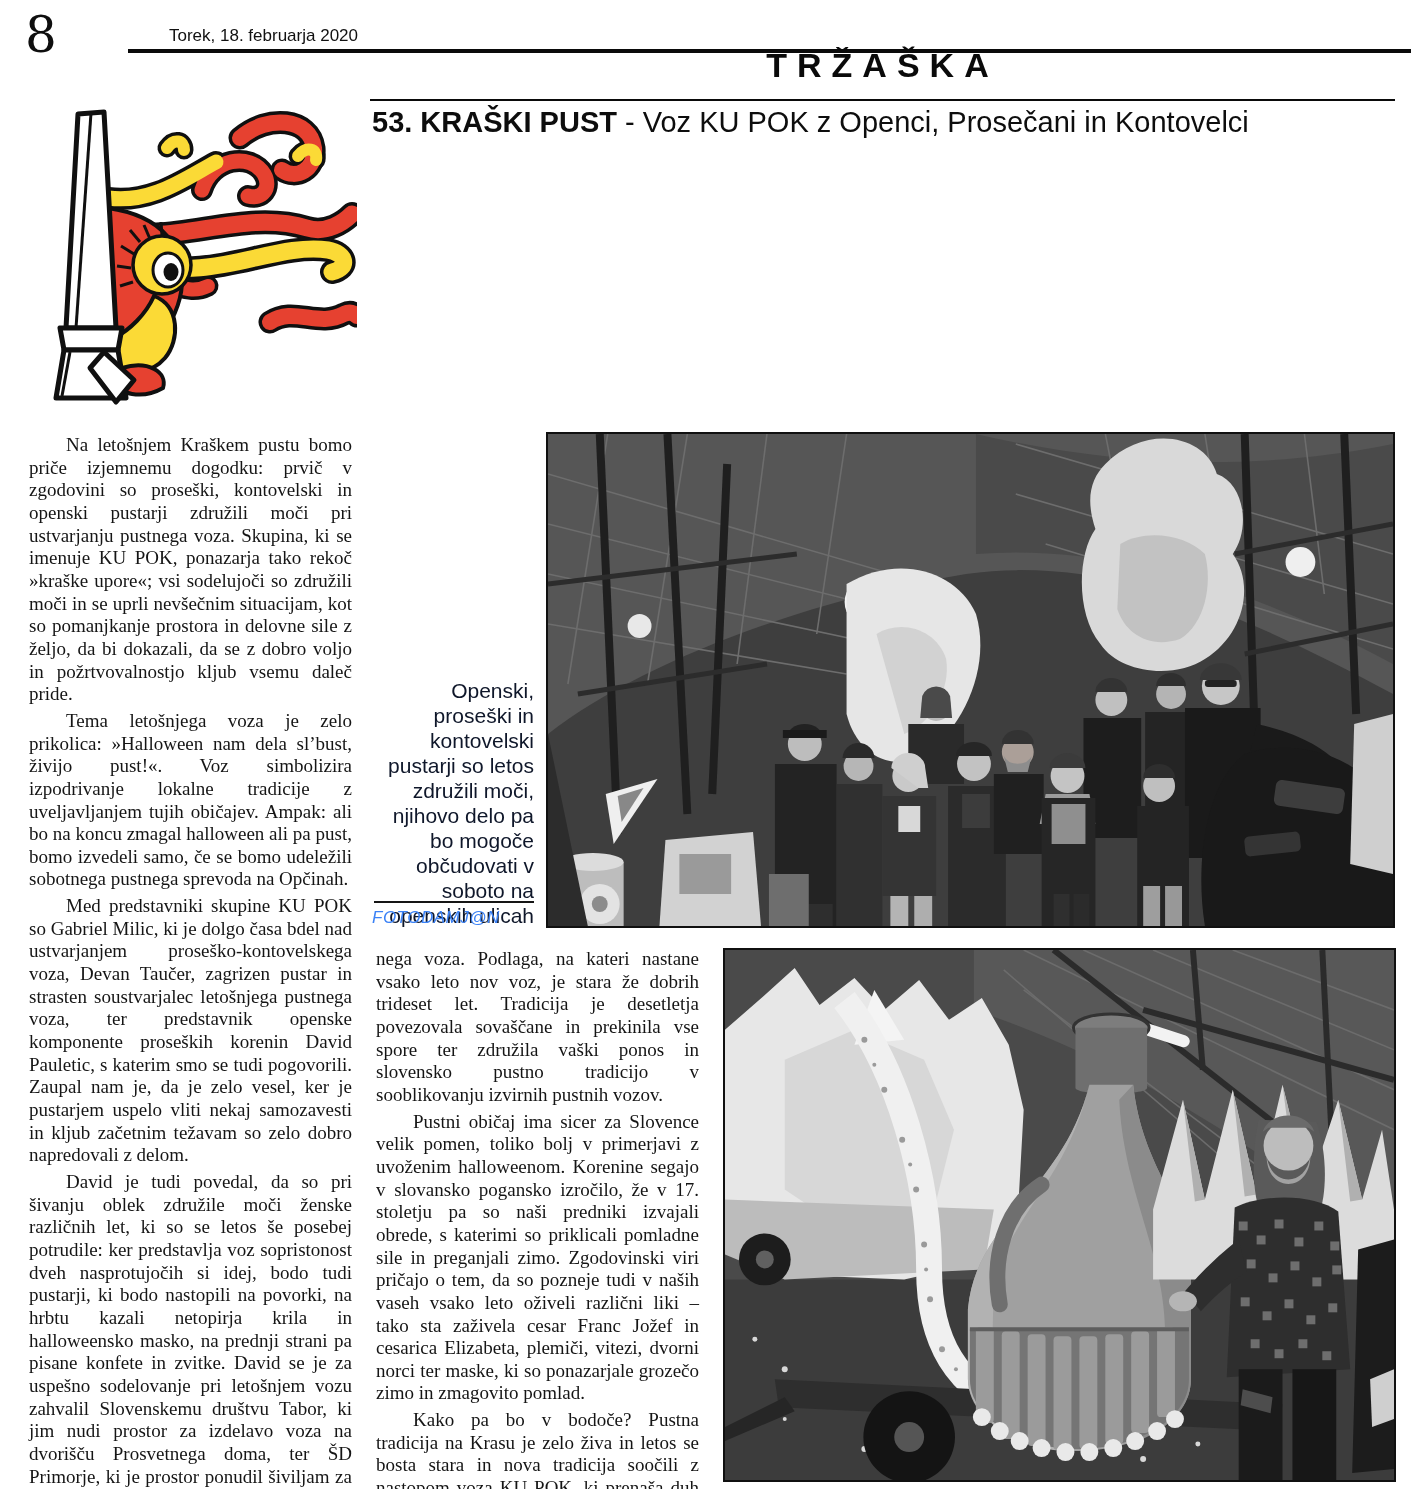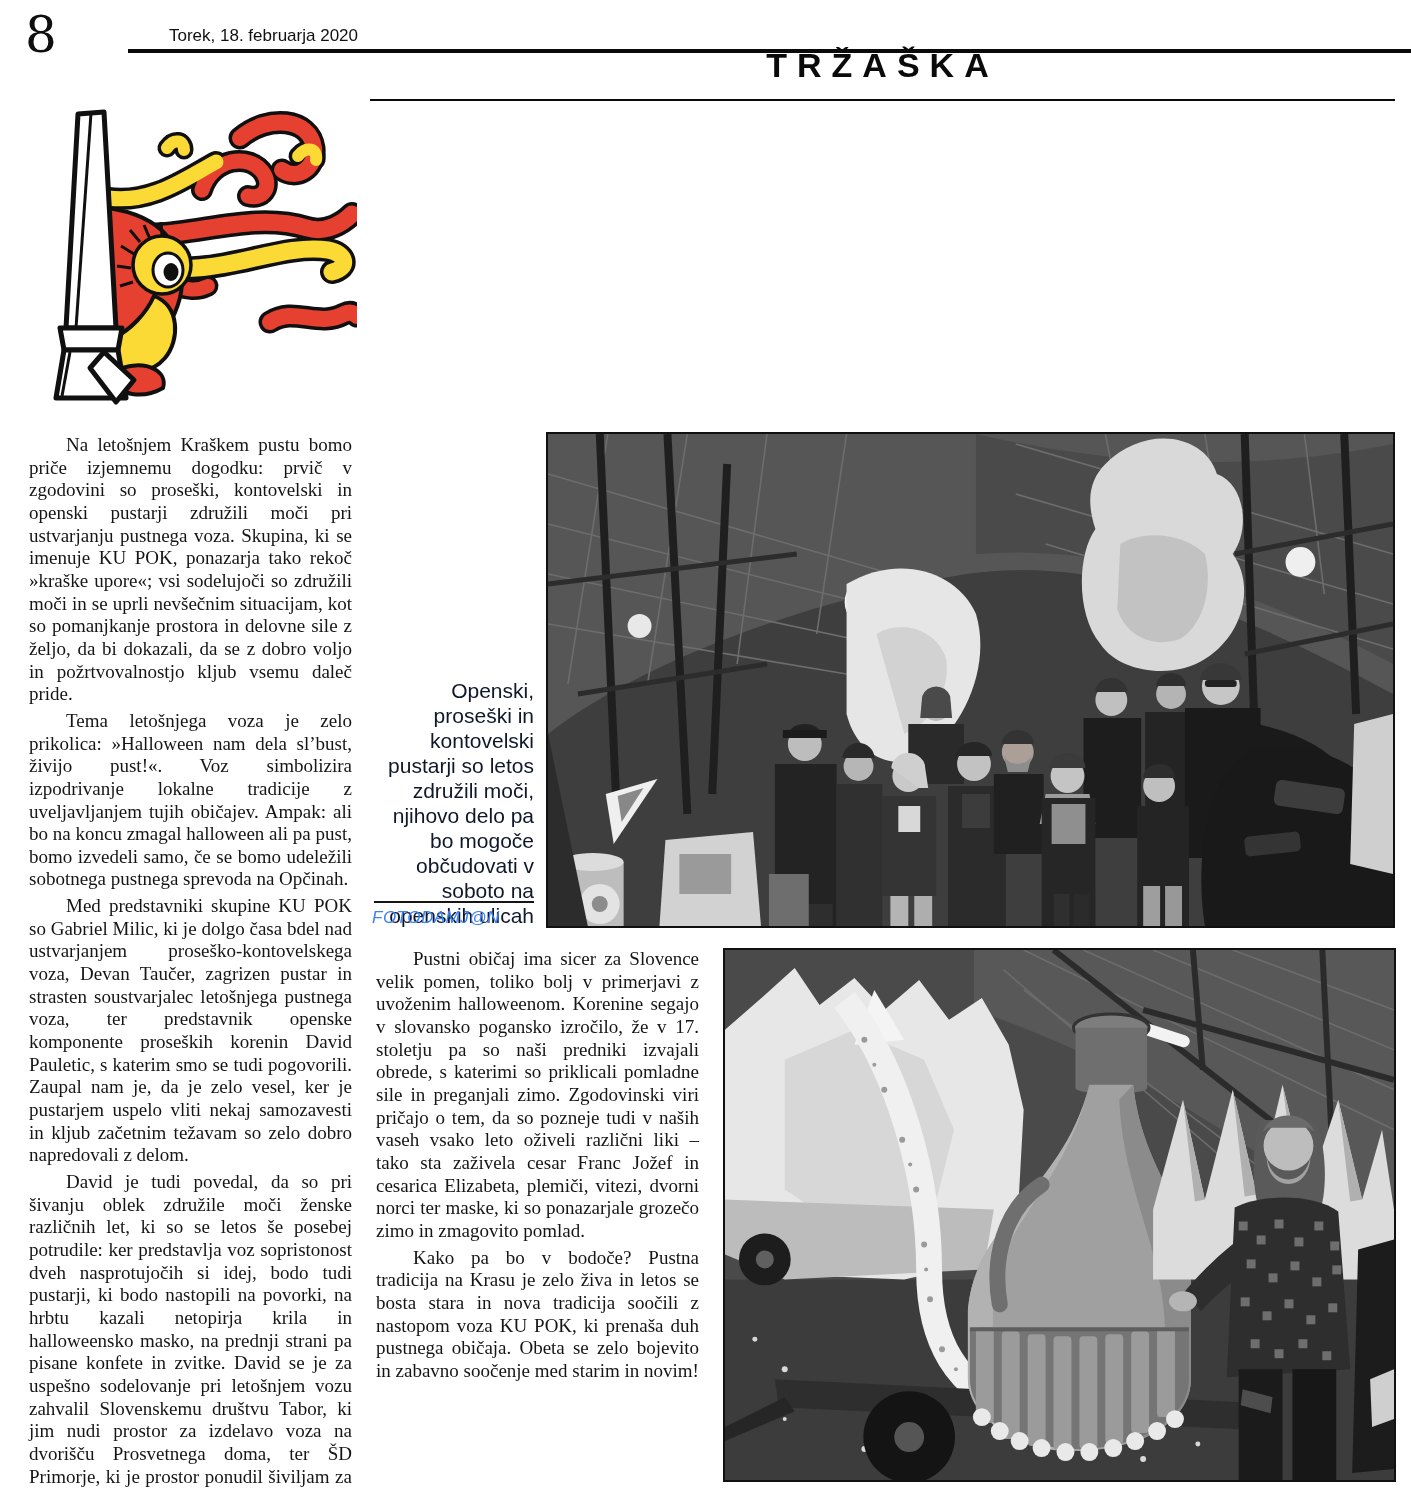--- a/index.html
+++ b/index.html
@@ -99,20 +99,23 @@
         <line x1="79" y1="13" x2="64" y2="228" stroke-width="3"></line>
         <polygon points="48,228 110,228 106,250 52,250"></polygon>
         <polygon points="52,250 106,250 114,298 44,298"></polygon>
         <line x1="58" y1="252" x2="50" y2="296" stroke-width="3"></line>
         <polygon points="92,252 122,280 104,302 78,268"></polygon>
       </g>
     </svg>
   </div>
 
   <div class="abs rule-thin" style="left:370px;top:99px;width:1025px;"></div>
+  <div class="abs kicker" style="left:372px;top:106px;">
+    <span class="kb">53. KRAŠKI PUST</span><span> - Voz KU POK z Openci, Prosečani in Kontovelci</span>
+  </div>
 
   <div class="abs bodycol" style="left:25px;top:430px;height:1062px;overflow:hidden;">
     <p>Na letošnjem Kraškem pustu bomo priče izjemnemu dogodku: prvič v zgodovini so proseški, kontovelski in openski pustarji združili moči pri ustvarjanju pustnega voza. Skupina, ki se imenuje KU POK, ponazarja tako rekoč »kraške upore«; vsi sodelujoči so združili moči in se uprli nevšečnim situacijam, kot so pomanjkanje prostora in delovne sile z željo, da bi dokazali, da se z dobro voljo in požrtvovalnostjo kljub vsemu daleč pride.</p>
     <p>Tema letošnjega voza je zelo prikolica: »Halloween nam dela sl’bust, živijo pust!«. Voz simbolizira izpodrivanje lokalne tradicije z uveljavljanjem tujih običajev. Ampak: ali bo na koncu zmagal halloween ali pa pust, bomo izvedeli samo, če se bomo udeležili sobotnega pustnega sprevoda na Opčinah.</p>
     <p>Med predstavniki skupine KU POK so Gabriel Milic, ki je dolgo časa bdel nad ustvarjanjem proseško-kontovelskega voza, Devan Taučer, zagrizen pustar in strasten soustvarjalec letošnjega pustnega voza, ter predstavnik openske komponente proseških korenin David Pauletic, s katerim smo se tudi pogovorili. Zaupal nam je, da je zelo vesel, ker je pustarjem uspelo vliti nekaj samozavesti in kljub začetnim težavam so zelo dobro napredovali z delom.</p>
     <p>David je tudi povedal, da so pri šivanju oblek združile moči ženske različnih let, ki so se letos še posebej potrudile: ker predstavlja voz sopristonost dveh nasprotujočih si idej, bodo tudi pustarji, ki bodo nastopili na povorki, na hrbtu kazali netopirja krila in halloweensko masko, na prednji strani pa pisane konfete in zvitke. David se je za uspešno sodelovanje pri letošnjem vozu zahvalil Slovenskemu društvu Tabor, ki jim nudi prostor za izdelavo voza na dvorišču Prosvetnega doma, ter ŠD Primorje, ki je prostor ponudil šiviljam za izdelavo pustnih kostumov.</p>
     <p>O tem, da je pustna tradicija na Krasu zakoreninjen običaj, priča velika železna prikolica s kolesi, ki je podlaga pust-</p>
   </div>
 
   <div class="abs caption" style="left:372px;top:678px;width:162px;">Openski, proseški in kontovelski pustarji so letos združili moči, njihovo delo pa bo mogoče občudovati v soboto na openskih ulicah</div>
@@ -255,20 +258,21 @@
       <rect x="14" y="428" width="62" height="64" fill="#bdbdbd"></rect>
         <ellipse cx="45" cy="428" rx="31" ry="9" fill="#dcdcdc"></ellipse>
       <circle cx="52" cy="470" r="20" fill="#e3e3e3"></circle>
         <circle cx="52" cy="470" r="8" fill="#8c8c8c"></circle>
       <rect x="222" y="440" width="40" height="52" fill="#6e6e6e"></rect>
       <path d="M0,300 L40,492 H0 Z" fill="#2c2c2c"></path>
     </svg>
   </div>
 
   <div class="abs bodycol" style="left:372px;top:944px;height:545px;overflow:hidden;">
+    <p class="noindent">nega voza. Podlaga, na kateri nastane vsako leto nov voz, je stara že dobrih trideset let. Tradicija je desetletja povezovala sovaščane in prekinila vse spore ter združila vaški ponos in slovensko pustno tradicijo v sooblikovanju izvirnih pustnih vozov.</p>
     <p>Pustni običaj ima sicer za Slovence velik pomen, toliko bolj v primerjavi z uvoženim halloweenom. Korenine segajo v slovansko pogansko izročilo, že v 17. stoletju pa so naši predniki izvajali obrede, s katerimi so priklicali pomladne sile in preganjali zimo. Zgodovinski viri pričajo o tem, da so pozneje tudi v naših vaseh vsako leto oživeli različni liki – tako sta zaživela cesar Franc Jožef in cesarica Elizabeta, plemiči, vitezi, dvorni norci ter maske, ki so ponazarjale grozečo zimo in zmagovito pomlad.</p>
     <p><span>Kako pa bo v bodoče? Pustna tradicija na Krasu je zelo živa in letos se bosta stara in nova tradicija soočili z nastopom voza KU POK, ki prenaša duh pustnega običaja. Obeta se zelo bojevito in zabavno soočenje med starim in novim!</span> </p>
   </div>
 
   <div class="abs photo" style="left:723px;top:948px;width:673px;height:534px;">
     <svg viewBox="0 0 672 531" preserveAspectRatio="none">
       <rect width="672" height="531" fill="#4a4a4a"></rect>
 
       <path d="M250,0 H672 V300 C560,220 430,120 250,60 Z" fill="#585858"></path>
       <g stroke="#6c6c6c" stroke-width="1.6">

